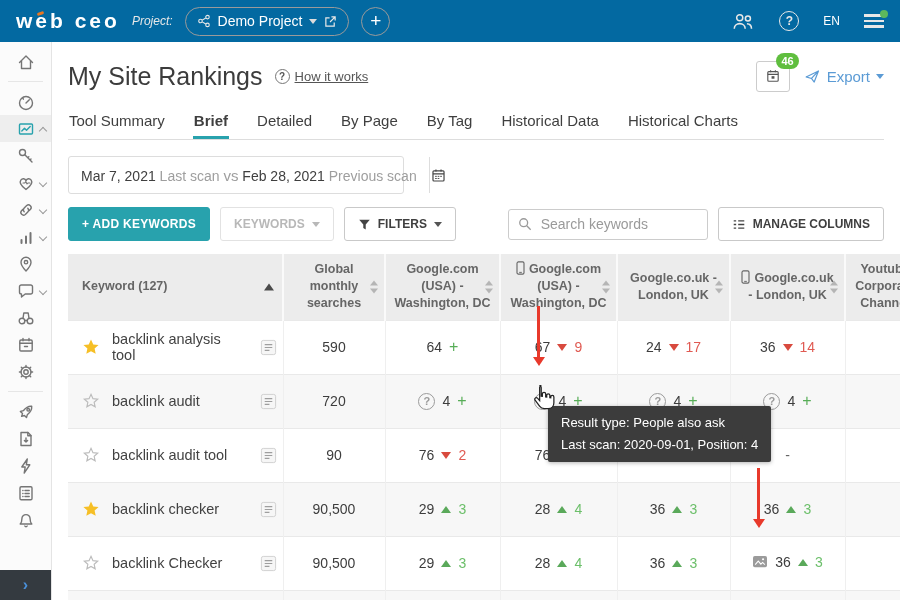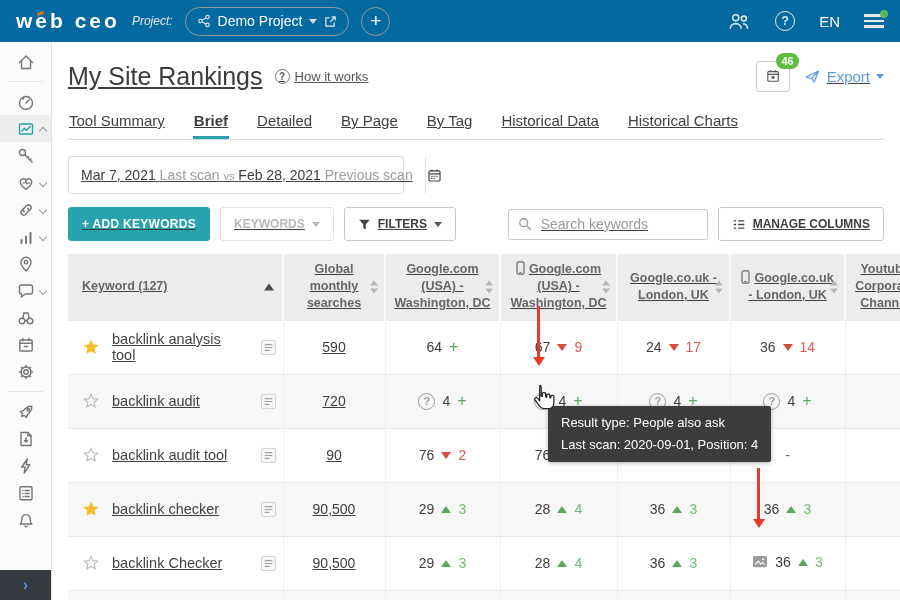--- a/index.html
+++ b/index.html
@@ -11,56 +11,56 @@
   
   .topbar { height:42px; background:#0369a1; display:flex; align-items:center; padding:0 16px; gap:12px; }
   .logo { color:#fff; font-size:21px; font-weight:bold; letter-spacing:3px; position:relative; }
   .logo-accent { position:absolute; width:7px; height:3px; background:#e87722; border-radius:2px; top:3px; left:21px; transform:rotate(-20deg); }
   .proj-label { color:#e8e8e8; font-size:12px; margin-left:0;font-style:italic; }
   .proj-pill { display:flex; align-items:center; gap:7px; border:1px solid #9a9a9a; border-radius:15px; height:29px; padding:0 11px; color:#fff; font-size:14px; cursor:pointer; }
   .caret-w { width:0;height:0;border-left:4px solid transparent;border-right:4px solid transparent;border-top:5px solid #dcdcdc; display:inline-block; }
   .add-circle { width:29px;height:29px;border:1px solid #9a9a9a;border-radius:50%;color:#fff;font-size:19px;line-height:26px;text-align:center;cursor:pointer; }
   .top-right { margin-left:auto; display:flex; align-items:center; gap:24px; }
   .help-circ { width:20px;height:20px;border:1.5px solid #e8e8e8;border-radius:50%;color:#e8e8e8;font-size:12px;font-weight:bold;text-align:center;line-height:18px; }
-  .lang { color:#fff; font-size:15px; }
+  .lang { color:#fff; font-size:12px; }
   .burger { position:relative; width:20px; height:14px; cursor:pointer; }
   .burger i { display:block; height:2.5px; background:#e8e8e8; margin-bottom:3px; }
   .burger .dot { position:absolute; top:-4px; right:-4px; width:8px; height:8px; background:#5cb85c; border-radius:50%; }
   
   .app { display:flex; height:558px; }
   .sidebar { width:52px; min-width:52px; background:#fbfbfb; border-right:1px solid #e4e4e4; position:relative; padding-top:6px; }
   .side-item { height:27px; display:flex; align-items:center; justify-content:center; position:relative; cursor:pointer; }
   .side-item.active { background:#eeeeee; }
   .side-item svg { stroke:#757575; fill:none; stroke-width:1.4; stroke-linecap:round; stroke-linejoin:round; }
   .side-item.active svg { stroke:#28a2ad; }
   .side-div { height:1px; background:#e6e6e6; margin:6px 8px; }
   .chev { position:absolute; right:5px; top:11px; width:6px; height:6px; border-right:1.5px solid #9a9a9a; border-bottom:1.5px solid #9a9a9a; transform:rotate(45deg); }
   .chev.up { transform:rotate(-135deg); top:13px; }
   .side-band { position:absolute; bottom:0; left:0; width:51px; height:30px; background:#343a40; display:flex; align-items:center; justify-content:center; color:#4a90d9; font-size:16px; font-weight:bold; cursor:pointer; }
-  .main { flex:1; padding:6px 16px 0 16px; position:relative; overflow:hidden;text-decoration:underline; }
+  .main { flex:1; padding:6px 16px 0 16px; position:relative; overflow:hidden; }
   
   .page-head { display:flex; align-items:center; margin-top:12px; height:32px; }
   .page-title { font-size:25px; color:#3c3c3c; font-weight:400; }
   .howit { display:flex; align-items:center; gap:5px; margin-left:12px; color:#555; font-size:13px; cursor:pointer; }
   .howit .q { width:15px;height:15px;border:1.3px solid #777;border-radius:50%;font-size:10px;font-weight:bold;text-align:center;line-height:13px; }
   .howit u { text-decoration:underline; }
   .head-ctl { margin-left:auto; display:flex; align-items:center; gap:10px; }
   .btn-settings { display:flex; align-items:center; gap:6px; border:1px solid #ccc; border-radius:3px; background:#fff; padding:7px 11px; font-size:12px; font-weight:bold; color:#444; cursor:pointer; }
   .btn-cal { position:relative; width:34px; height:31px; border:1px solid #ccc; border-radius:3px; background:#fff; display:flex; align-items:center; justify-content:center; cursor:pointer; }
   .badge { position:absolute; top:-9px; right:-10px; background:#5fbe3e; color:#fff; font-size:11px; font-weight:bold; border-radius:10px; padding:2px 5px; }
   .export { display:flex; align-items:center; gap:6px; color:#5b9bd5; font-size:15px; cursor:pointer; margin-left:4px; }
   .caret-b { width:0;height:0;border-left:4px solid transparent;border-right:4px solid transparent;border-top:5px solid #5b9bd5; }
   
   .tabs { display:flex; gap:27px; margin-top:12px; border-bottom:1px solid #ddd; }
   .tab { padding:8px 1px 10px; font-size:15px; color:#3f3f3f; cursor:pointer; }
   .tab.active { font-weight:bold; padding-bottom:7px; border-bottom:3px solid #28a2ad; }
   
   .datebox { margin-top:16px; width:336px; height:38px; border:1px solid #ddd; border-radius:3px; display:flex; align-items:center; font-size:14px; }
   .datebox .dates { flex:1; padding:0 12px; white-space:nowrap; }
-  .d-strong { color:#3f3f3f; } .d-gray { color:#9e9e9e; } .d-vs { color:#9e9e9e; font-size:11px;margin-top:11px; }
+  .d-strong { color:#3f3f3f; } .d-gray { color:#9e9e9e; } .d-vs { color:#9e9e9e; font-size:15px;margin-top:11px; }
   .datebox .calbtn { width:37px; height:100%; border-left:1px solid #ddd; display:flex; align-items:center; justify-content:center; cursor:pointer; }
   
   .toolbar { margin-top:13px; display:flex; align-items:center; }
   .btn { border-radius:3px; font-size:12px; font-weight:bold; padding:9px 13px; cursor:pointer; display:flex; align-items:center; gap:7px; background:#fff; }
   .btn-add { background:#28a2ad; color:#fff; letter-spacing:.3px; border:1px solid #28a2ad;text-align:center; }
   .btn-actions { margin-left:10px; border:1px solid #e2e2e2; color:#b8b8b8; }
   .btn-filters { margin-left:10px; border:1px solid #c9c9c9; color:#3f3f3f; }
   .caret-g { width:0;height:0;border-left:4px solid transparent;border-right:4px solid transparent;border-top:5px solid #b8b8b8; }
   .caret-d { width:0;height:0;border-left:4px solid transparent;border-right:4px solid transparent;border-top:5px solid #555; }
   .search { margin-left:auto; width:200px; height:31px; border:1px solid #ccc; border-radius:3px; display:flex; align-items:center; padding:0 9px; gap:7px; background:#fff; }

